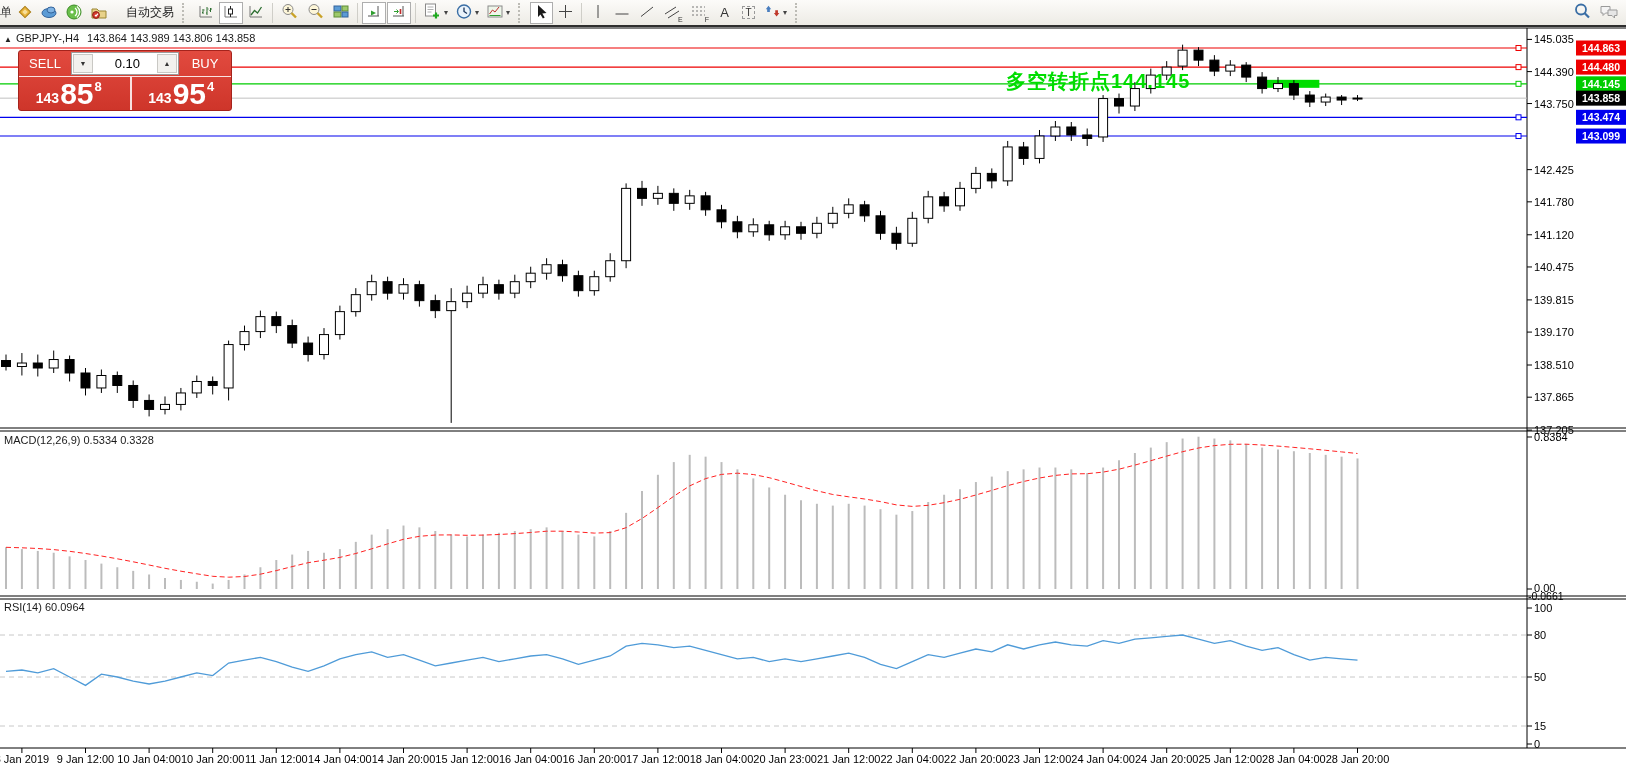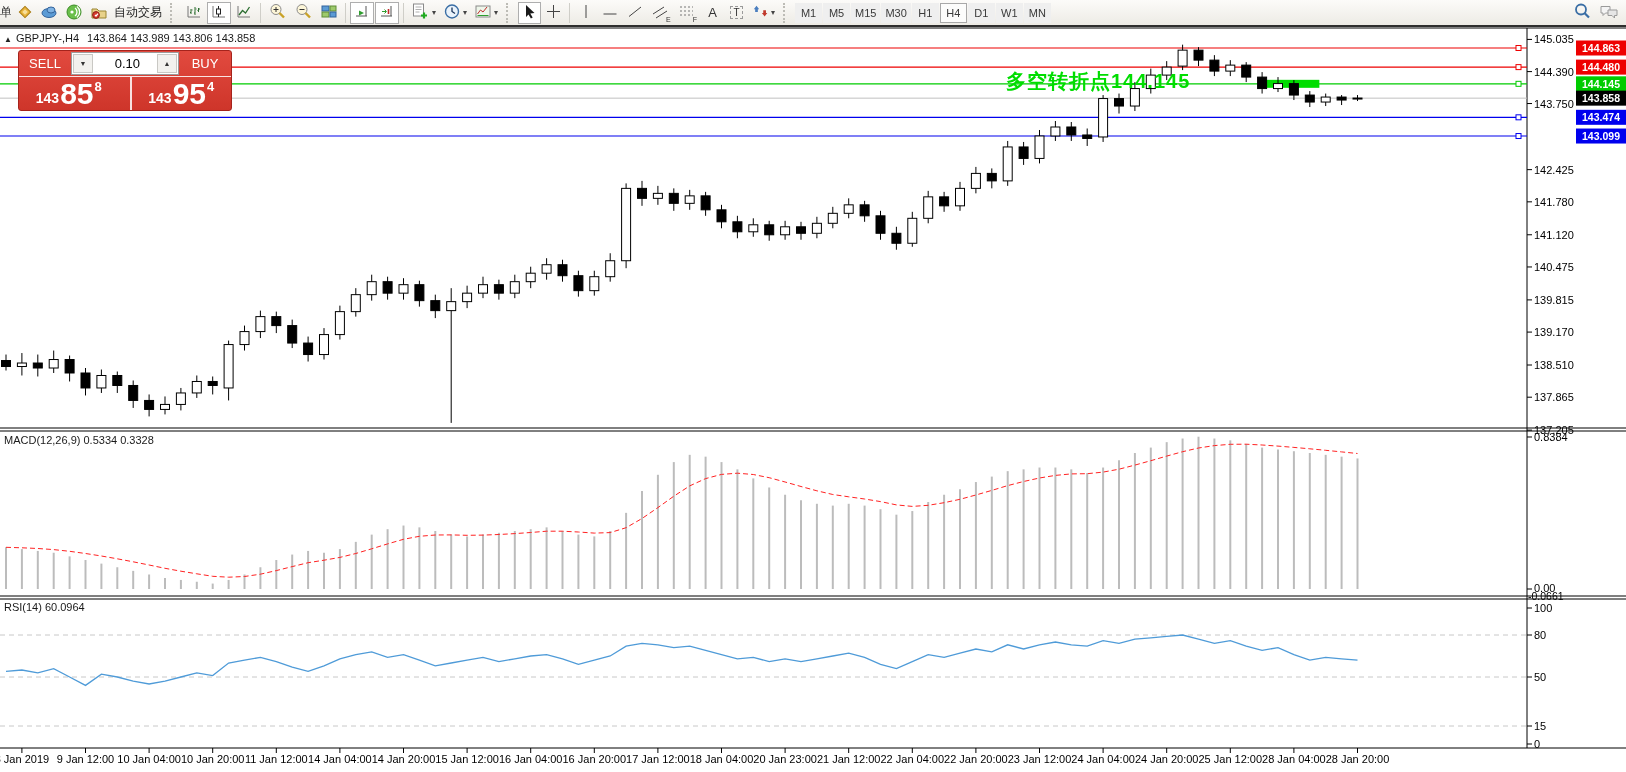--- a/index.html
+++ b/index.html
@@ -6,21 +6,21 @@
     font-family:"Liberation Sans",sans-serif;-webkit-font-smoothing:antialiased;}
   #app{position:relative;width:1626px;height:772px;background:#fff;}
   
   .toolbar{position:absolute;top:0;left:0;width:1626px;height:27px;z-index:30;
     display:flex;align-items:center;gap:1px;padding:0 4px 0 0;box-sizing:border-box;
     background:linear-gradient(#fcfbf9,#edebe5);border-bottom:2px solid #2e2e2e;}
   .tb{height:22px;min-width:23px;border:1px solid transparent;background:transparent;
     display:flex;align-items:center;justify-content:center;padding:0 2px;box-sizing:border-box;
     font-size:12px;color:#333;cursor:default;}
   .tb.pressed{border:1px solid #aeaeae;background:#ffffff;}
-  .tb .lbl{font-size:12px;color:#222;margin-left:6px;white-space:nowrap;}
+  .tb .lbl{font-size:12px;color:#222;margin-left:18px;white-space:nowrap;}
   .caret{font-size:8px;color:#444;margin-left:2px;}
   .grip{width:6px;height:20px;border-left:2px dotted #bdbcb6;margin:0 3px 0 4px;}
   .vsep{width:1px;height:20px;background:#cfcec8;margin:0 3px;}
   .tfb{height:20px;min-width:27px;border:1px solid transparent;display:flex;align-items:center;
     justify-content:center;font-size:11px;color:#3a3a3a;padding:0 3px;box-sizing:border-box;}
   .tfb.active{border:1px solid #a8a8a8;background:#fcfcfb;}
   .toolbar .spacer{flex:1;}
   .partial{width:15px;min-width:15px;overflow:hidden;justify-content:flex-start;margin-left:-3px;}
   .sub{font-size:7px;align-self:flex-end;margin-left:-2px;color:#333;}
   .boxT{border:1px dashed #9a9a9a;font-size:10px;padding:0 2px;color:#333;}
@@ -614,31 +614,20 @@
         <span class="boxT">T</span>
       </button>
     <button class="tb">
         <span><svg width="17" height="17">
             <path d="M5 3l3 4H6.5V10h-3V7H2z" fill="#4a7ebf" transform="scale(.9)"></path>
             <path d="M12 14l-3-4h1.5V7h3v3H15z" fill="#c0392b" transform="scale(.9) translate(2,1)"></path>
           </svg></span>
         <span class="caret">▾</span>
       </button>
     <span class="grip"></span>
-    <div id="tf-group" style="display:flex;align-items:center;gap:1px;">
-        <button class="tfb">M1</button>
-        <button class="tfb">M5</button>
-        <button class="tfb">M15</button>
-        <button class="tfb">M30</button>
-        <button class="tfb">H1</button>
-        <button class="tfb active">H4</button>
-        <button class="tfb">D1</button>
-        <button class="tfb">W1</button>
-        <button class="tfb">MN</button>
-      </div>
     <span class="spacer"></span>
     <button class="tb">
         <span><svg width="19" height="18">
             <circle cx="8" cy="7.5" r="5" fill="none" stroke="#3a6ea5" stroke-width="1.8"></circle>
             <path d="M11.5 11l4.5 4.5" stroke="#3a6ea5" stroke-width="2.2"></path>
           </svg></span>
       </button>
     <button class="tb">
         <span><svg width="20" height="17">
             <path d="M2 3.5h9v6.5H6.5L4 12.5V10H2z" fill="#f4f4f4" stroke="#9a9a9a"></path>

